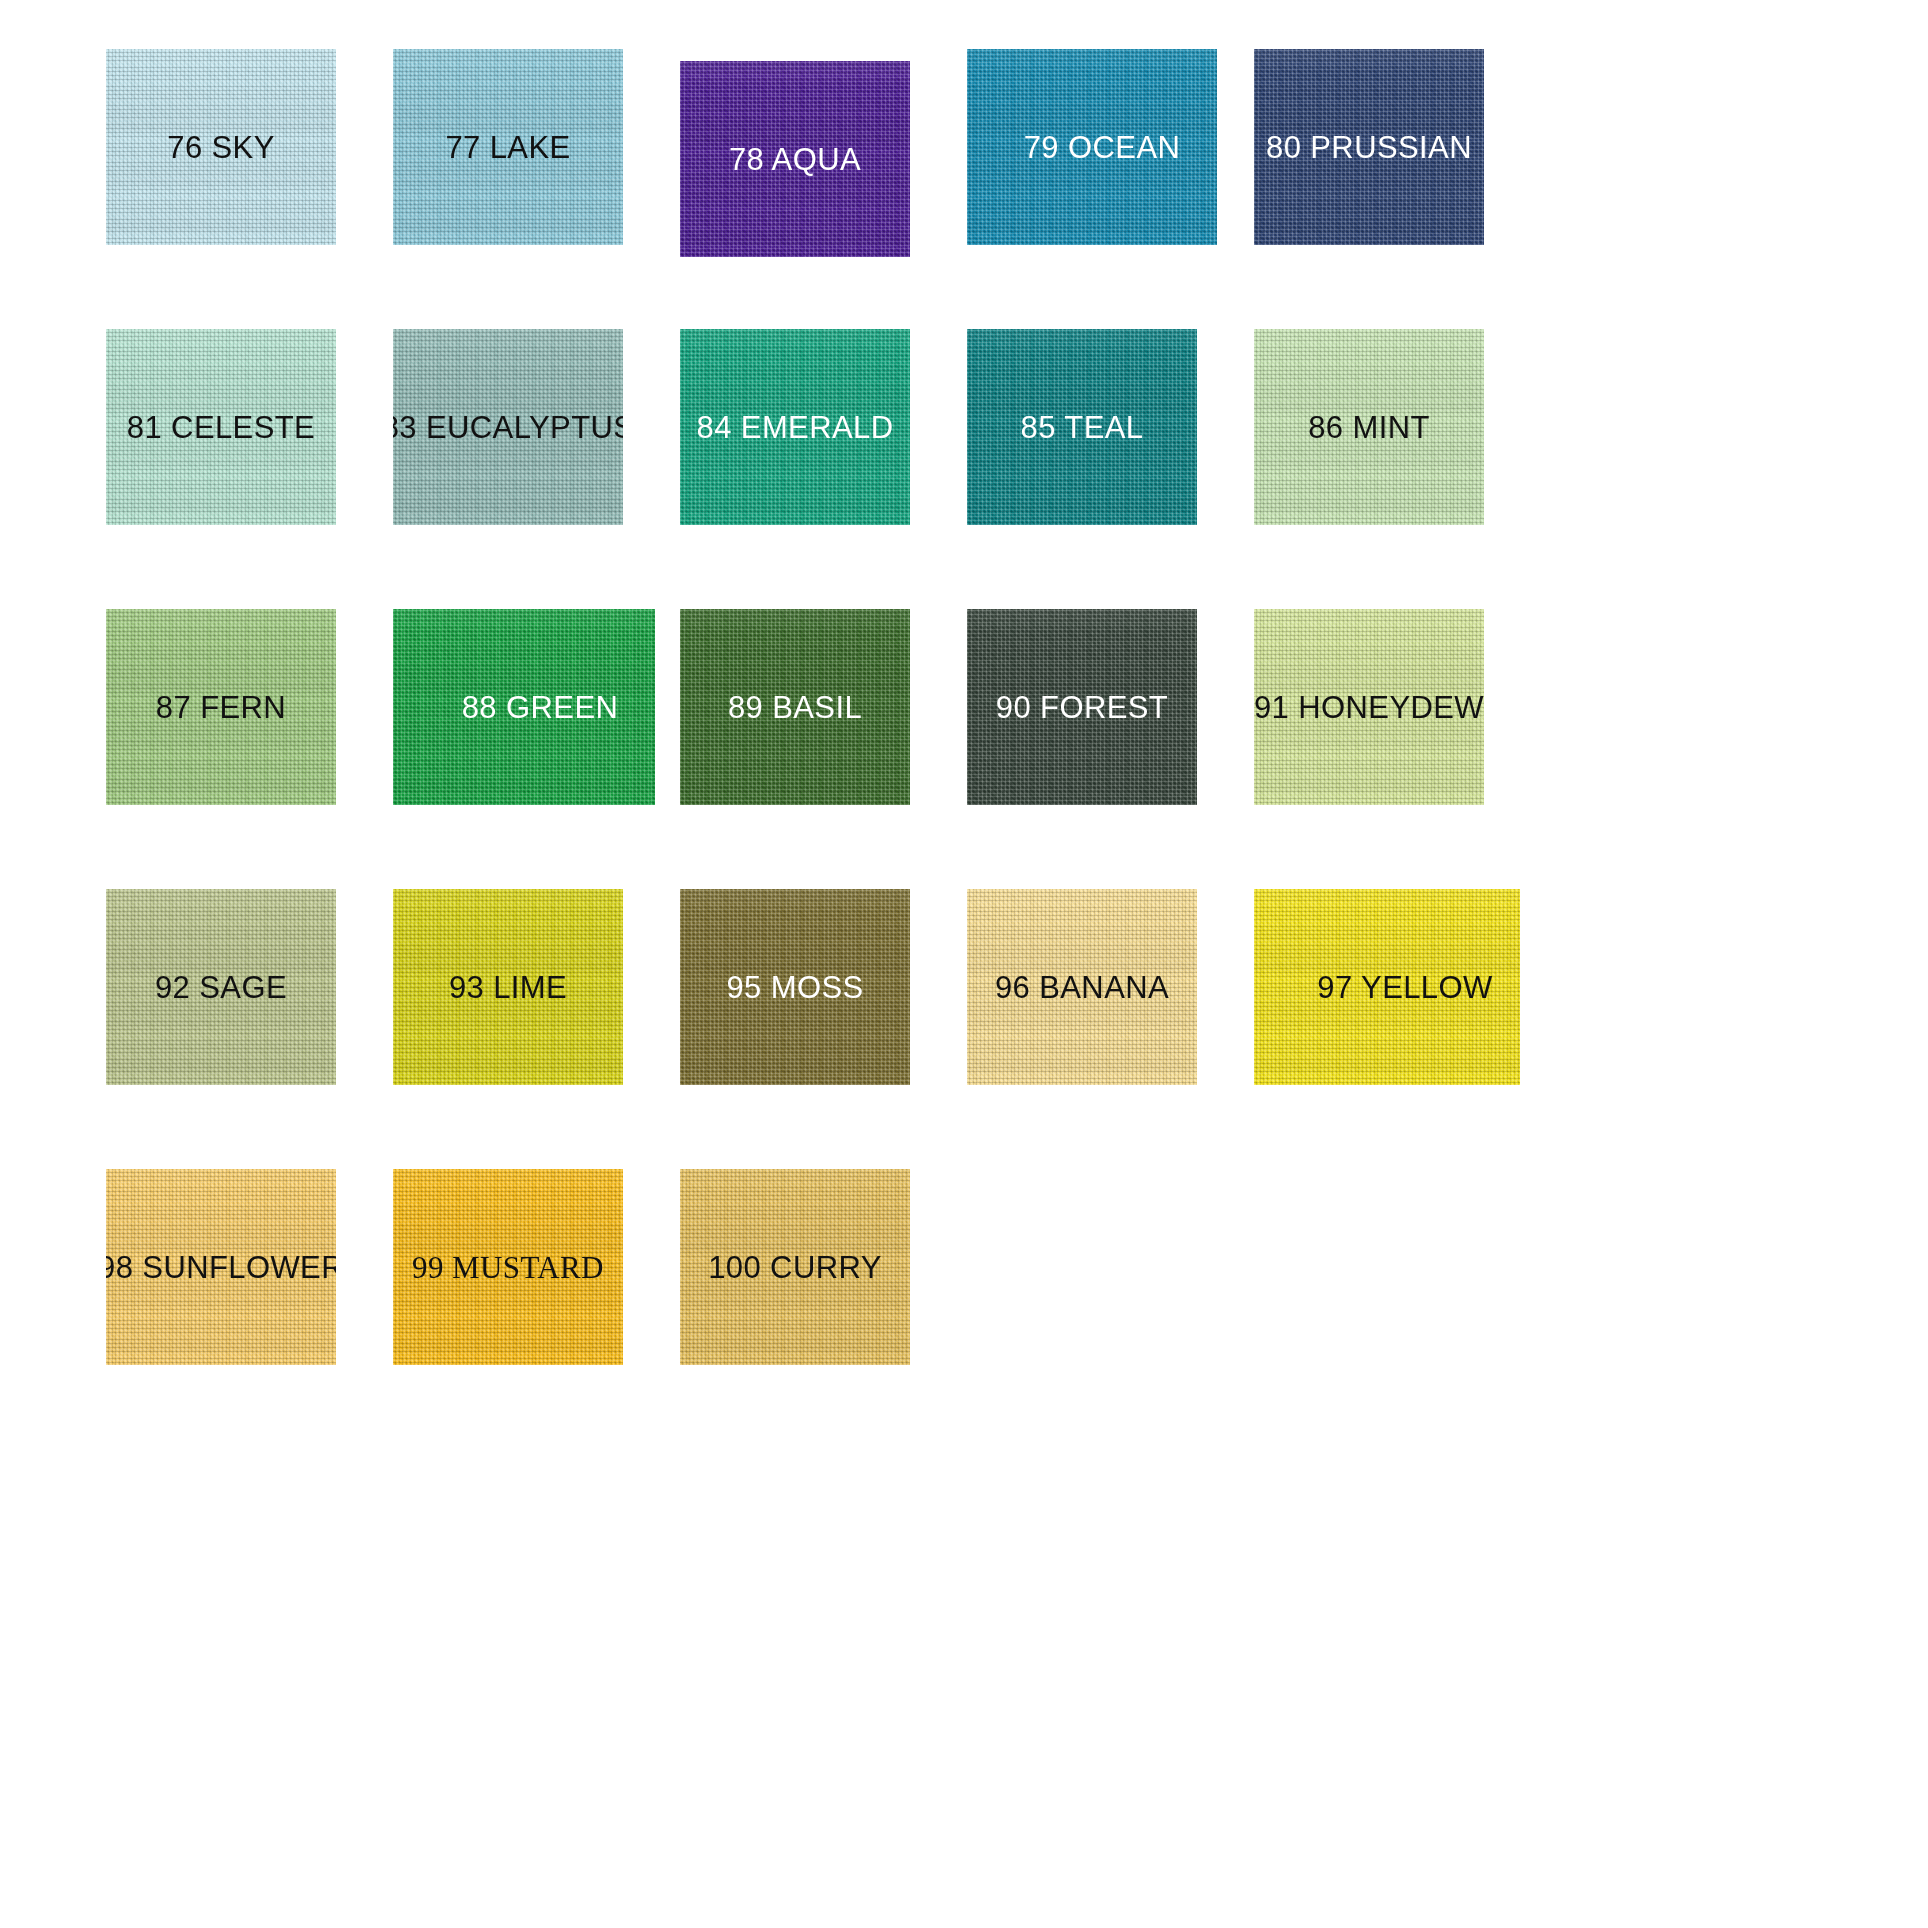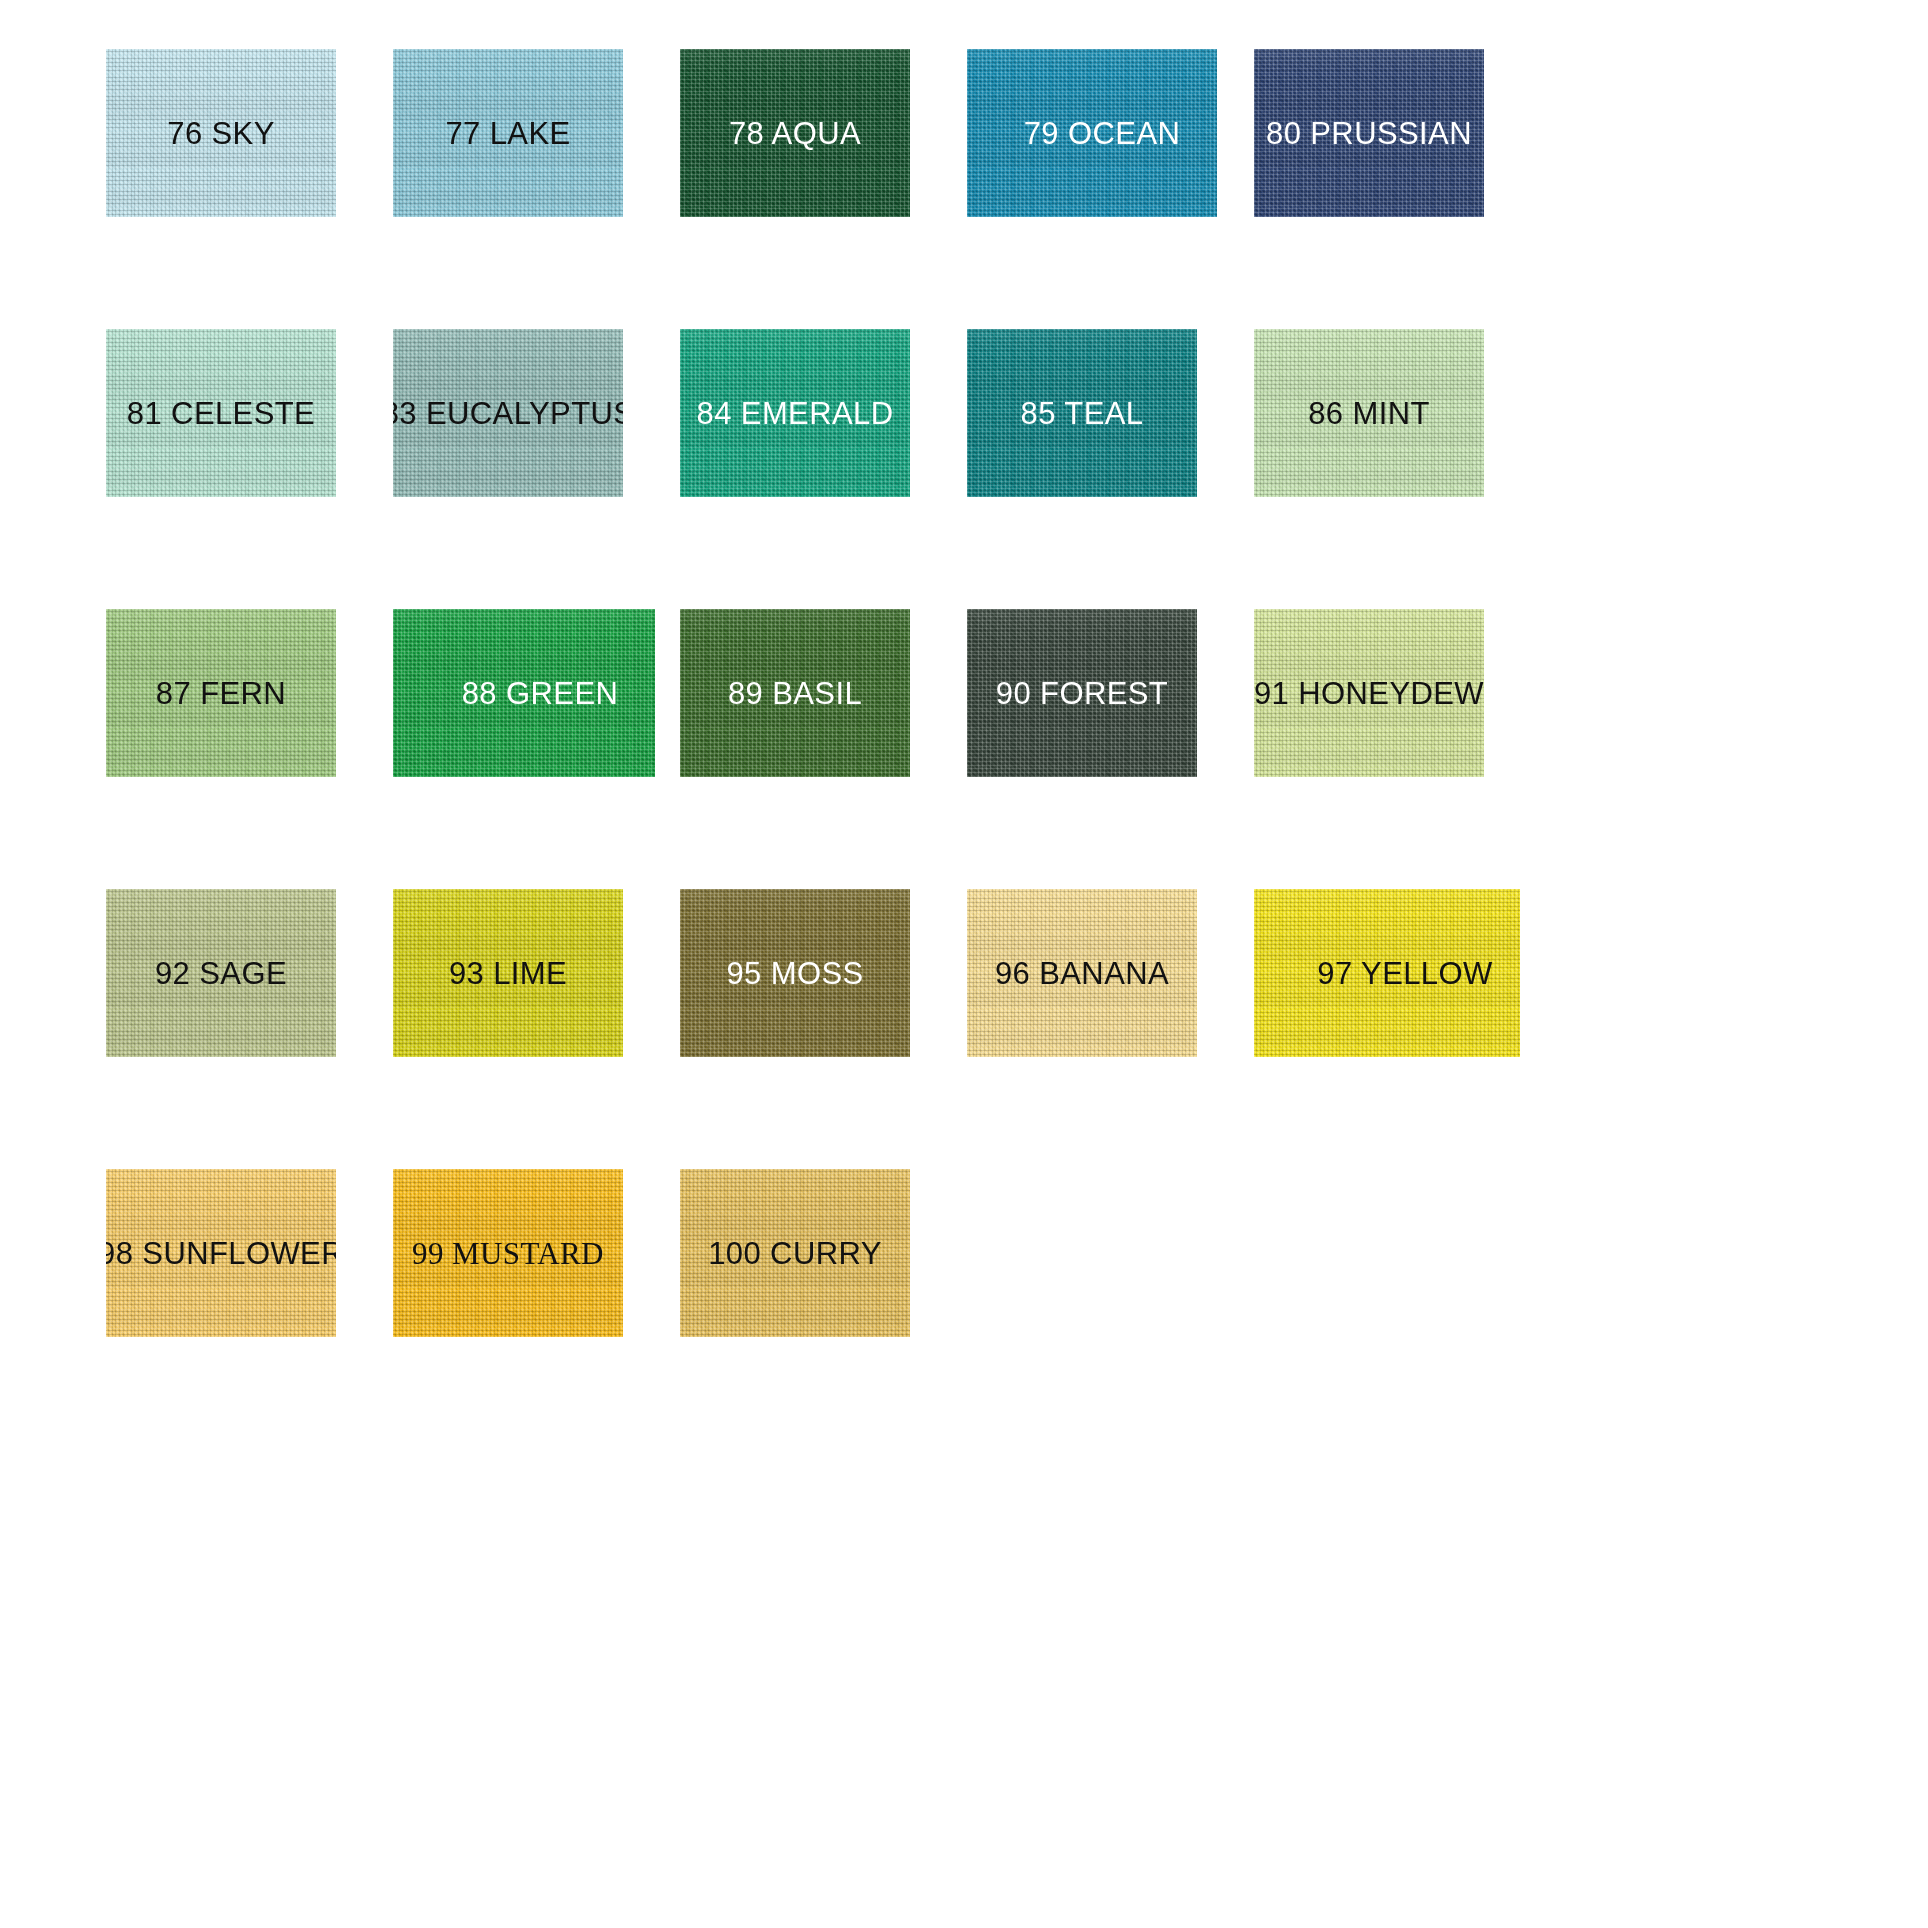--- a/index.html
+++ b/index.html
@@ -27,21 +27,21 @@
     display: grid;
     grid-template-columns: repeat(5, 230px);
     grid-template-rows: repeat(5, 236px);
     column-gap: 57px;
     row-gap: 44px;
   }
 
   .swatch {
     position: relative;
     width: 230px;
-    height: 168px;
+    height: 196px;
     display: flex;
     align-items: center;
     justify-content: center;
     overflow: hidden;
   }
 
   
   .swatch .texture {
     position: absolute;
     inset: 0;
@@ -112,21 +112,21 @@
       <div class="swatch" style="background-color: rgb(195, 230, 239);">
         <div class="texture"></div>
         <div class="seams"></div>
         <div class="swatch-label dark-text">76 SKY</div>
       </div>
       <div class="swatch" style="background-color: rgb(141, 203, 220);">
         <div class="texture"></div>
         <div class="seams"></div>
         <div class="swatch-label dark-text">77 LAKE</div>
       </div>
-      <div class="swatch" style="background-color: #14532d;">
+      <div class="swatch" style="background-color: #4c1d95; margin-top: 12px;">
         <div class="texture"></div>
         <div class="seams"></div>
         <div class="swatch-label light-text">78 AQUA</div>
       </div>
       <div class="swatch" style="background-color: rgb(19, 140, 179); padding-left: 20px;">
         <div class="texture"></div>
         <div class="seams"></div>
         <div class="swatch-label light-text">79 OCEAN</div>
       </div>
       <div class="swatch" style="background-color: rgb(45, 67, 115);">

